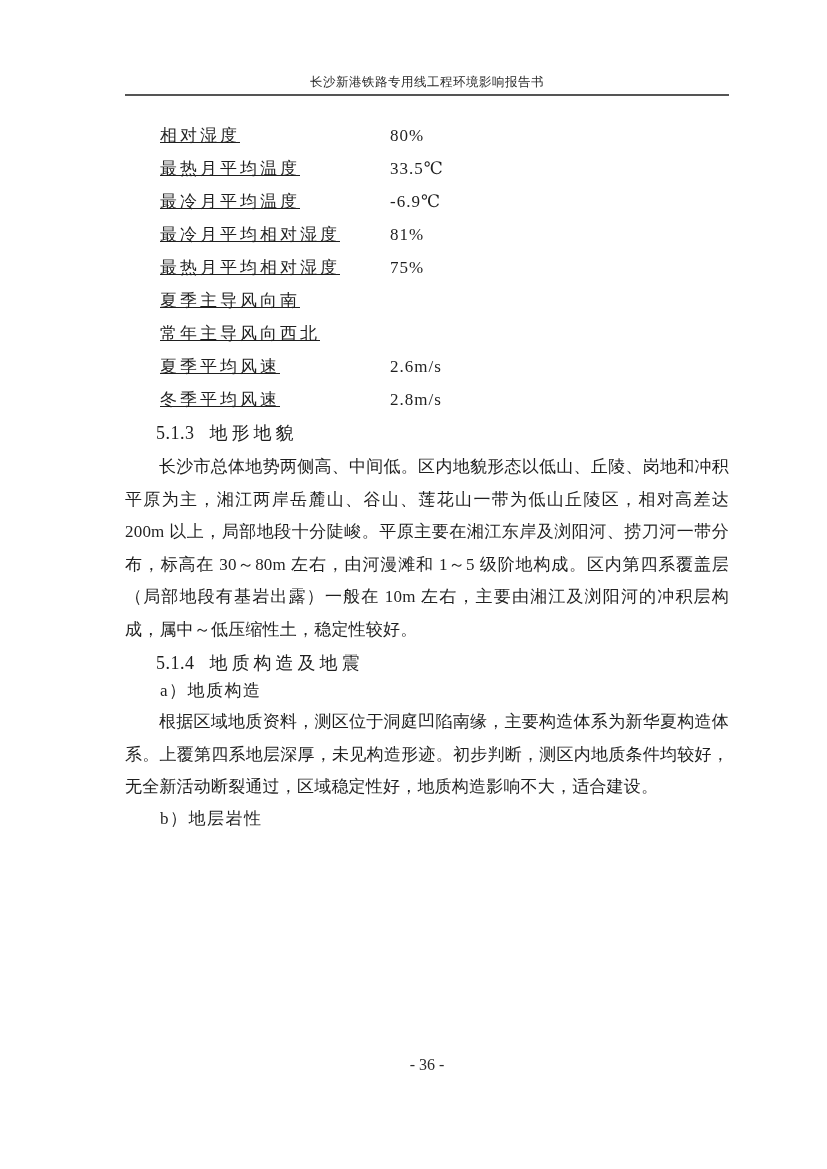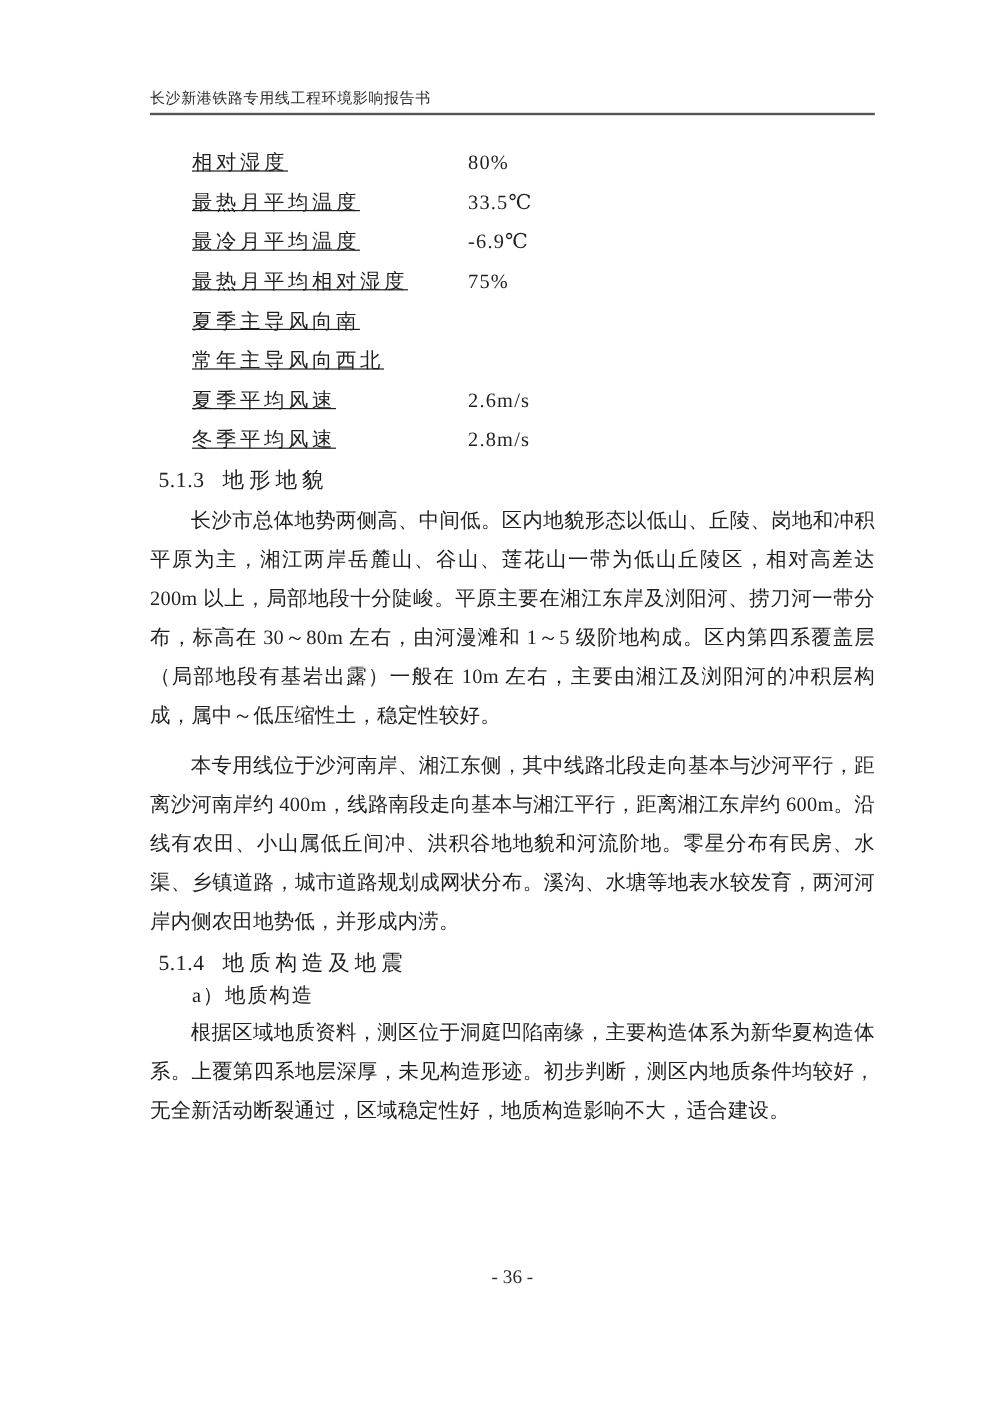--- a/index.html
+++ b/index.html
@@ -15,21 +15,21 @@
     font-family: "Liberation Serif", "DejaVu Serif", serif;
     color: #222222;
     overflow: hidden;
   }
   
   .page-header {
     position: absolute;
     left: 125px;
     top: 74px;
     width: 604px;
-    text-align: left;
+    text-align: center;
     font-size: 12.5px;
     line-height: 16px;
     letter-spacing: 0.5px;
     color: #2b2b2b;
     padding-bottom: 4px;
     border-bottom: 2px solid #555555;
   }
   
   .content {
     position: absolute;
@@ -55,20 +55,21 @@
     top: 0;
     letter-spacing: 1px;
   }
   
   .section-heading {
     height: 26px;
     line-height: 26px;
     padding-left: 7px;
     font-size: 18px;
     margin-top: 4px;
+    margin-left: 24px;
   }
   .section-number { letter-spacing: 0.5px; }
   .section-title { margin-left: 15px; letter-spacing: 4px; }
   
   .body-par {
     margin: 0;
     line-height: 32.5px;
     text-align: justify;
     text-indent: 2em;
     letter-spacing: 0.2px;
@@ -111,20 +112,24 @@
       </div>
       <div class="climate-row">
         <span class="climate-label">最热月平均温度</span>
         <span class="climate-value">33.5℃</span>
       </div>
       <div class="climate-row">
         <span class="climate-label">最冷月平均温度</span>
         <span class="climate-value">-6.9℃</span>
       </div>
       <div class="climate-row">
+        <span class="climate-label">最冷月平均相对湿度</span>
+        <span class="climate-value">81%</span>
+      </div>
+      <div class="climate-row">
         <span class="climate-label">最热月平均相对湿度</span>
         <span class="climate-value">75%</span>
       </div>
       <div class="climate-row">
         <span class="climate-label">夏季主导风向南</span>
         <span class="climate-value"></span>
       </div>
       <div class="climate-row">
         <span class="climate-label">常年主导风向西北</span>
         <span class="climate-value"></span>
@@ -137,30 +142,30 @@
         <span class="climate-label">冬季平均风速</span>
         <span class="climate-value">2.8m/s</span>
       </div>
     </div>
 
     <div class="section-heading">
       <span class="section-number">5.1.3</span><span class="section-title">地形地貌</span>
     </div>
 
     <p class="body-par par-first">长沙市总体地势两侧高、中间低。区内地貌形态以低山、丘陵、岗地和冲积平原为主，湘江两岸岳麓山、谷山、莲花山一带为低山丘陵区，相对高差达 200m 以上，局部地段十分陡峻。平原主要在湘江东岸及浏阳河、捞刀河一带分布，标高在 30～80m 左右，由河漫滩和 1～5 级阶地构成。区内第四系覆盖层（局部地段有基岩出露）一般在 10m 左右，主要由湘江及浏阳河的冲积层构成，属中～低压缩性土，稳定性较好。</p>
-    <p class="body-par par-gap">本专用线位于沙河南岸、湘江东侧，其中线路北段走向基本与沙河平行，距离沙河南岸约 400m，线路南段走向基本与湘江平行，距离湘江东岸约 600m。沿线有农田、小山属低丘间冲、洪积谷地地貌和河流阶地。零星分布有民房、水渠、乡镇道路，城市道路规划成网状分布。溪沟、水塘等地表水较发育，两河河岸内侧农田地势低，并形成内涝。</p>
 
     <div class="section-heading">
       <span class="section-number">5.1.4</span><span class="section-title">地质构造及地震</span>
     </div>
 
     <div class="sub-label">a）地质构造</div>
 
     <p class="body-par">根据区域地质资料，测区位于洞庭凹陷南缘，主要构造体系为新华夏构造体系。上覆第四系地层深厚，未见构造形迹。初步判断，测区内地质条件均较好，无全新活动断裂通过，区域稳定性好，地质构造影响不大，适合建设。</p>
 
+    <div class="sub-label">b）地层岩性</div>
 
   </div>
 
   <div class="page-footer">
     <span>- 36 -</span>
   </div>
 
 </div>
 
 </body></html>

